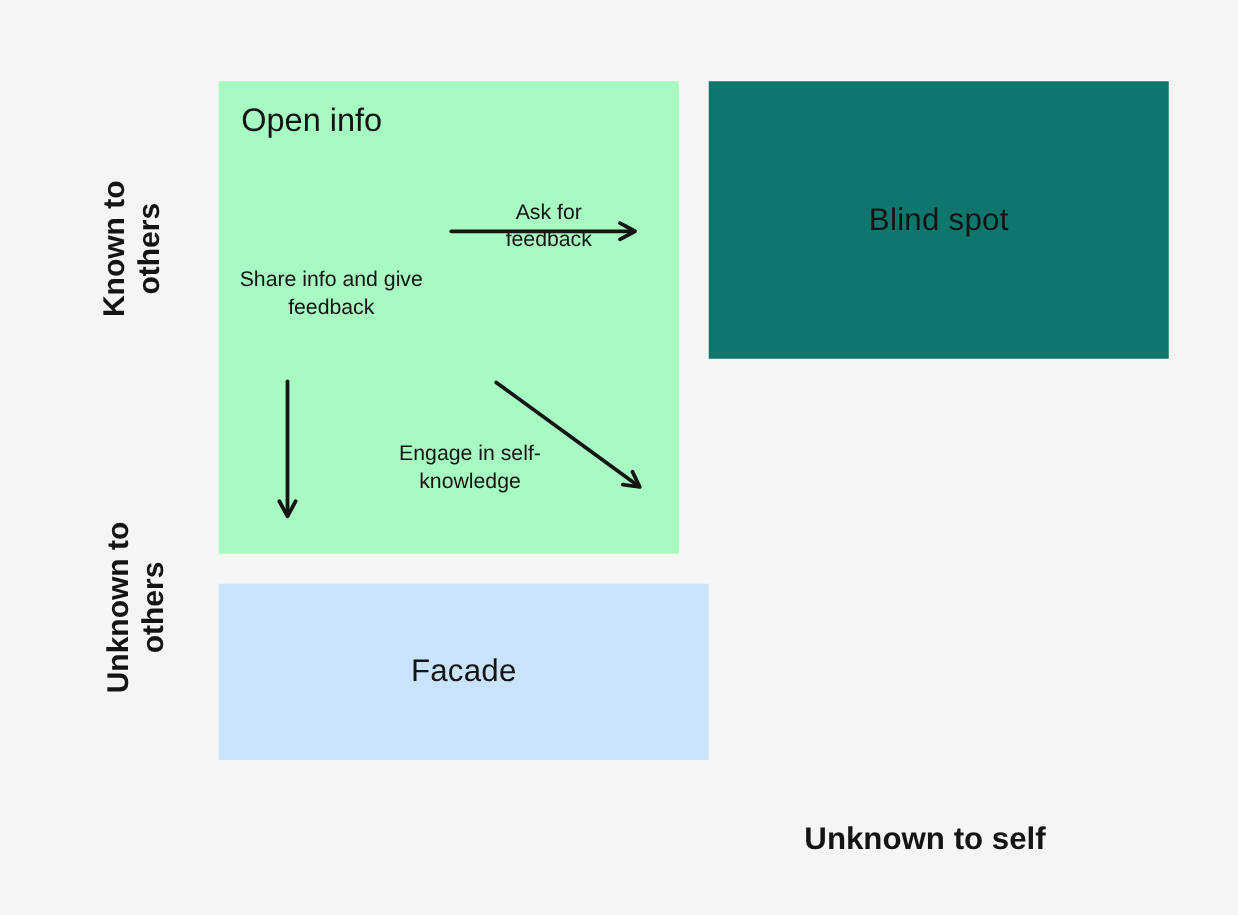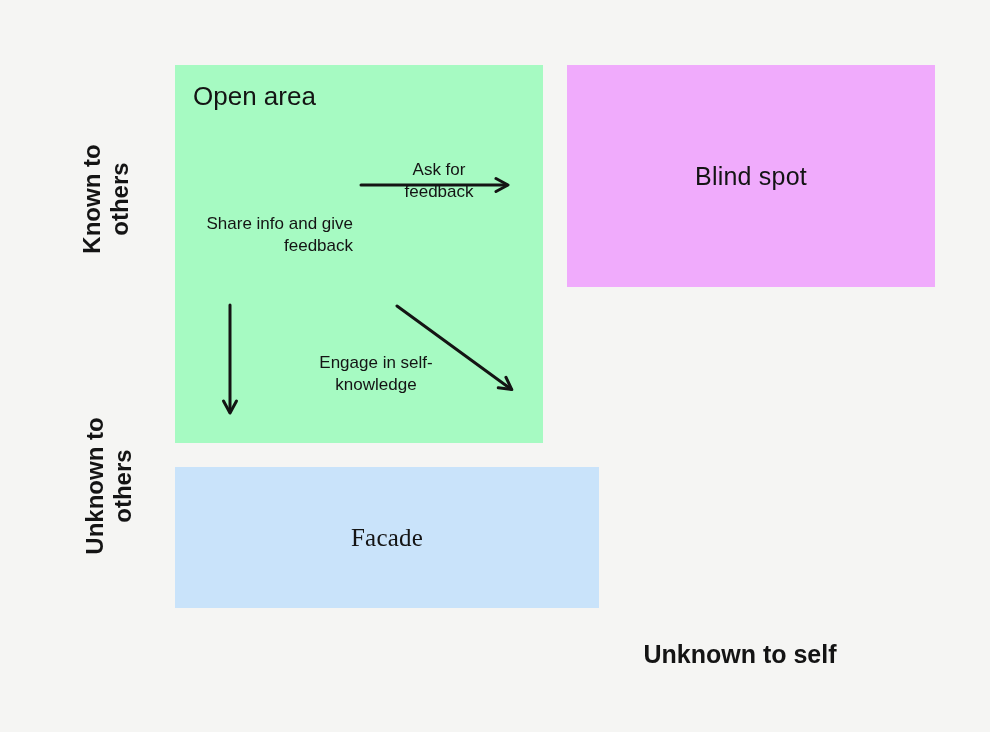--- a/index.html
+++ b/index.html
@@ -30,49 +30,48 @@
     font-weight: 400;
     letter-spacing: 0.2px;
     color: #141414;
   }
   #quad-open {
     left: 175px; top: 65px; width: 368px; height: 378px;
     background: #a6fac2;
   }
   #quad-blind {
     left: 567px; top: 65px; width: 368px; height: 222px;
-    background: #f0abfc;
+    background: #0f766e;
   }
   #quad-unknown {
     left: 567px; top: 315px; width: 368px; height: 293px;
     background: #ffe081;
   }
   #quad-facade {
-    left: 175px; top: 467px; width: 424px; height: 141px;
+    left: 175px; top: 467px; width: 392px; height: 141px;
     background: #c9e3fa;
-    font-family: Liberation Serif, serif;
   }
   .open-title {
     position: absolute;
     left: 18px;
     top: 16px;
     font-size: 26px;
     font-weight: 400;
     color: #141414;
   }
   .annotation {
     position: absolute;
     font-size: 17px;
     line-height: 1.32;
     text-align: center;
     white-space: pre-line;
     color: #141414;
   }
   .ann-ask    { left: 194px; top: 50px;  width: 140px; margin-top: 44px; }
-  .ann-share  { left: 2px;   top: 148px; width: 176px; text-align: right; }
+  .ann-share  { left: 2px;   top: 148px; width: 176px; }
   .ann-engage { left: 123px; top: 287px; width: 156px; }
   .arrows-svg {
     position: absolute;
     left: 0; top: 0;
     width: 368px; height: 378px;
   }
   .y-axis-label {
     position: absolute;
     font-size: 24px;
     font-weight: 600;
@@ -87,34 +86,34 @@
   .x-axis-label {
     position: absolute;
     top: 640px;
     font-size: 25px;
     font-weight: 600;
     transform: translateX(-50%);
     white-space: nowrap;
     color: #141414;
   }
   #xlabel-left  { left: 357px; }
-  #xlabel-right { left: 740px; }
+  #xlabel-right { left: 740px; margin-top: 17px; }
 </style>
 </head>
 <body>
 
 <div class="stage">
 
   <div class="y-axis-label" id="ylabel-top">Known to
 others</div>
   <div class="y-axis-label" id="ylabel-bottom">Unknown to
 others</div>
 
   <div class="quad" id="quad-open">
-    <div class="open-title">Open area</div>
+    <div class="open-title">Open info</div>
 
     <div class="annotation ann-ask">Ask for
 feedback</div>
 
     <div class="annotation ann-share">Share info and give
 feedback</div>
 
     <div class="annotation ann-engage">Engage in self-
 knowledge</div>
 

